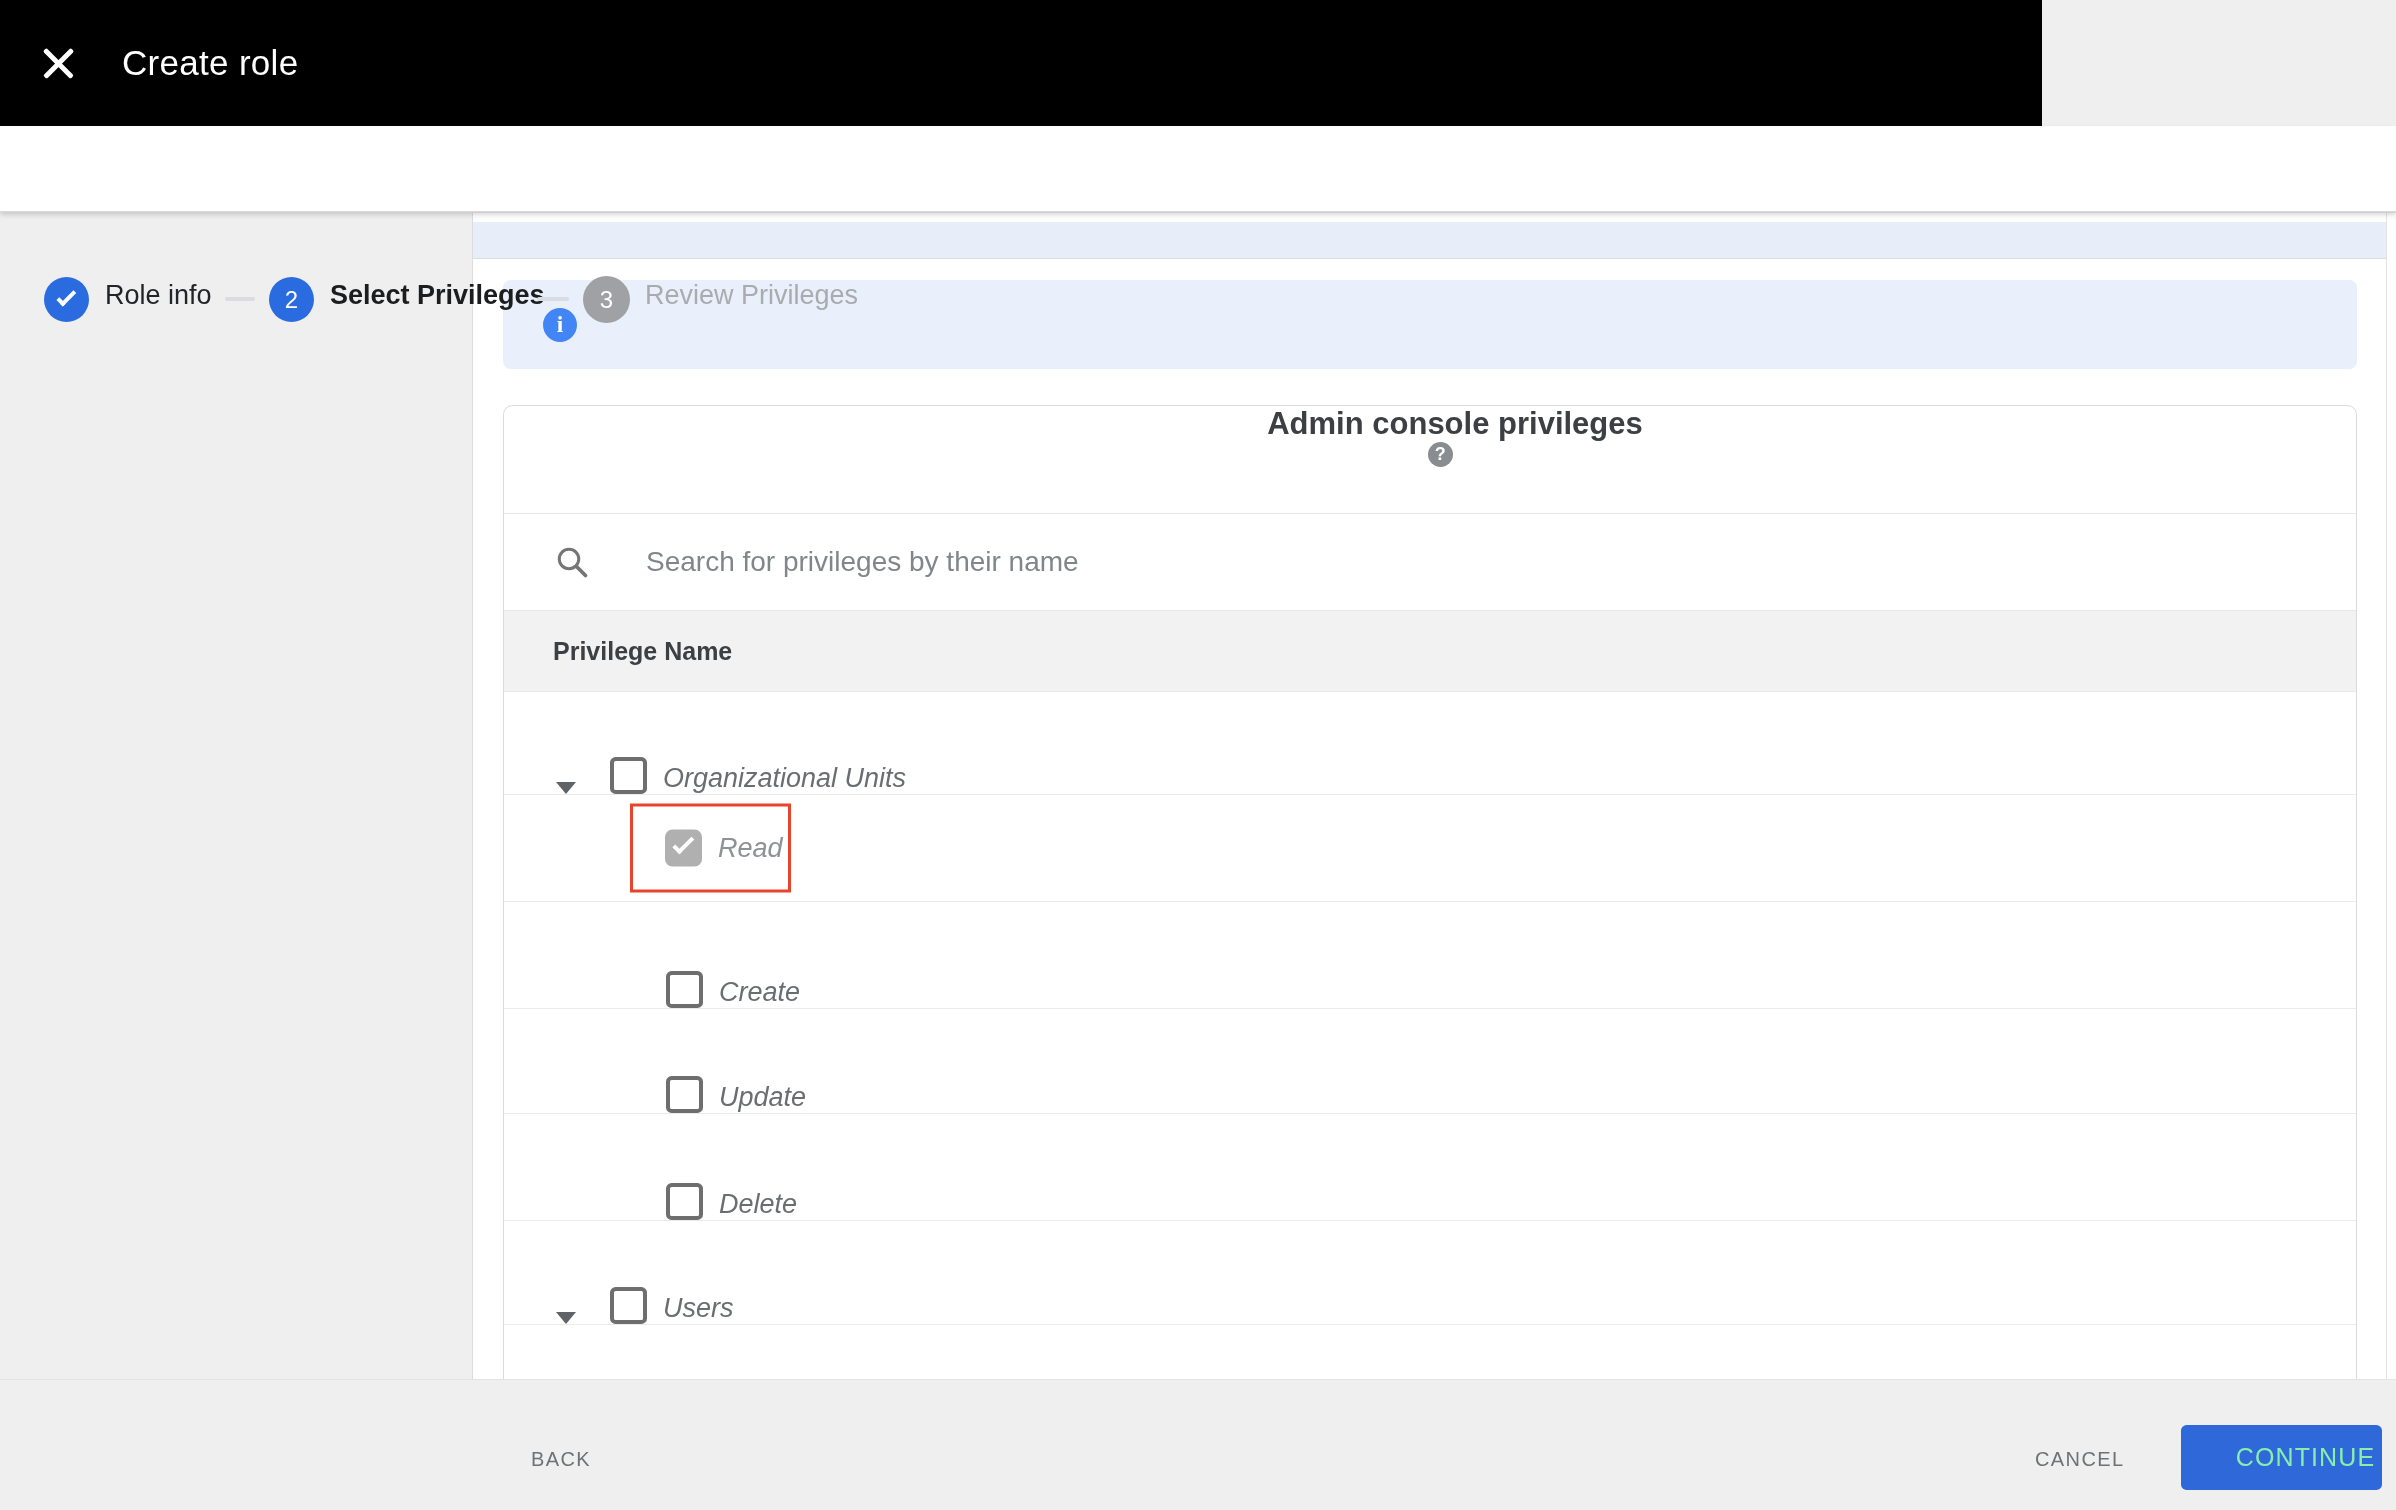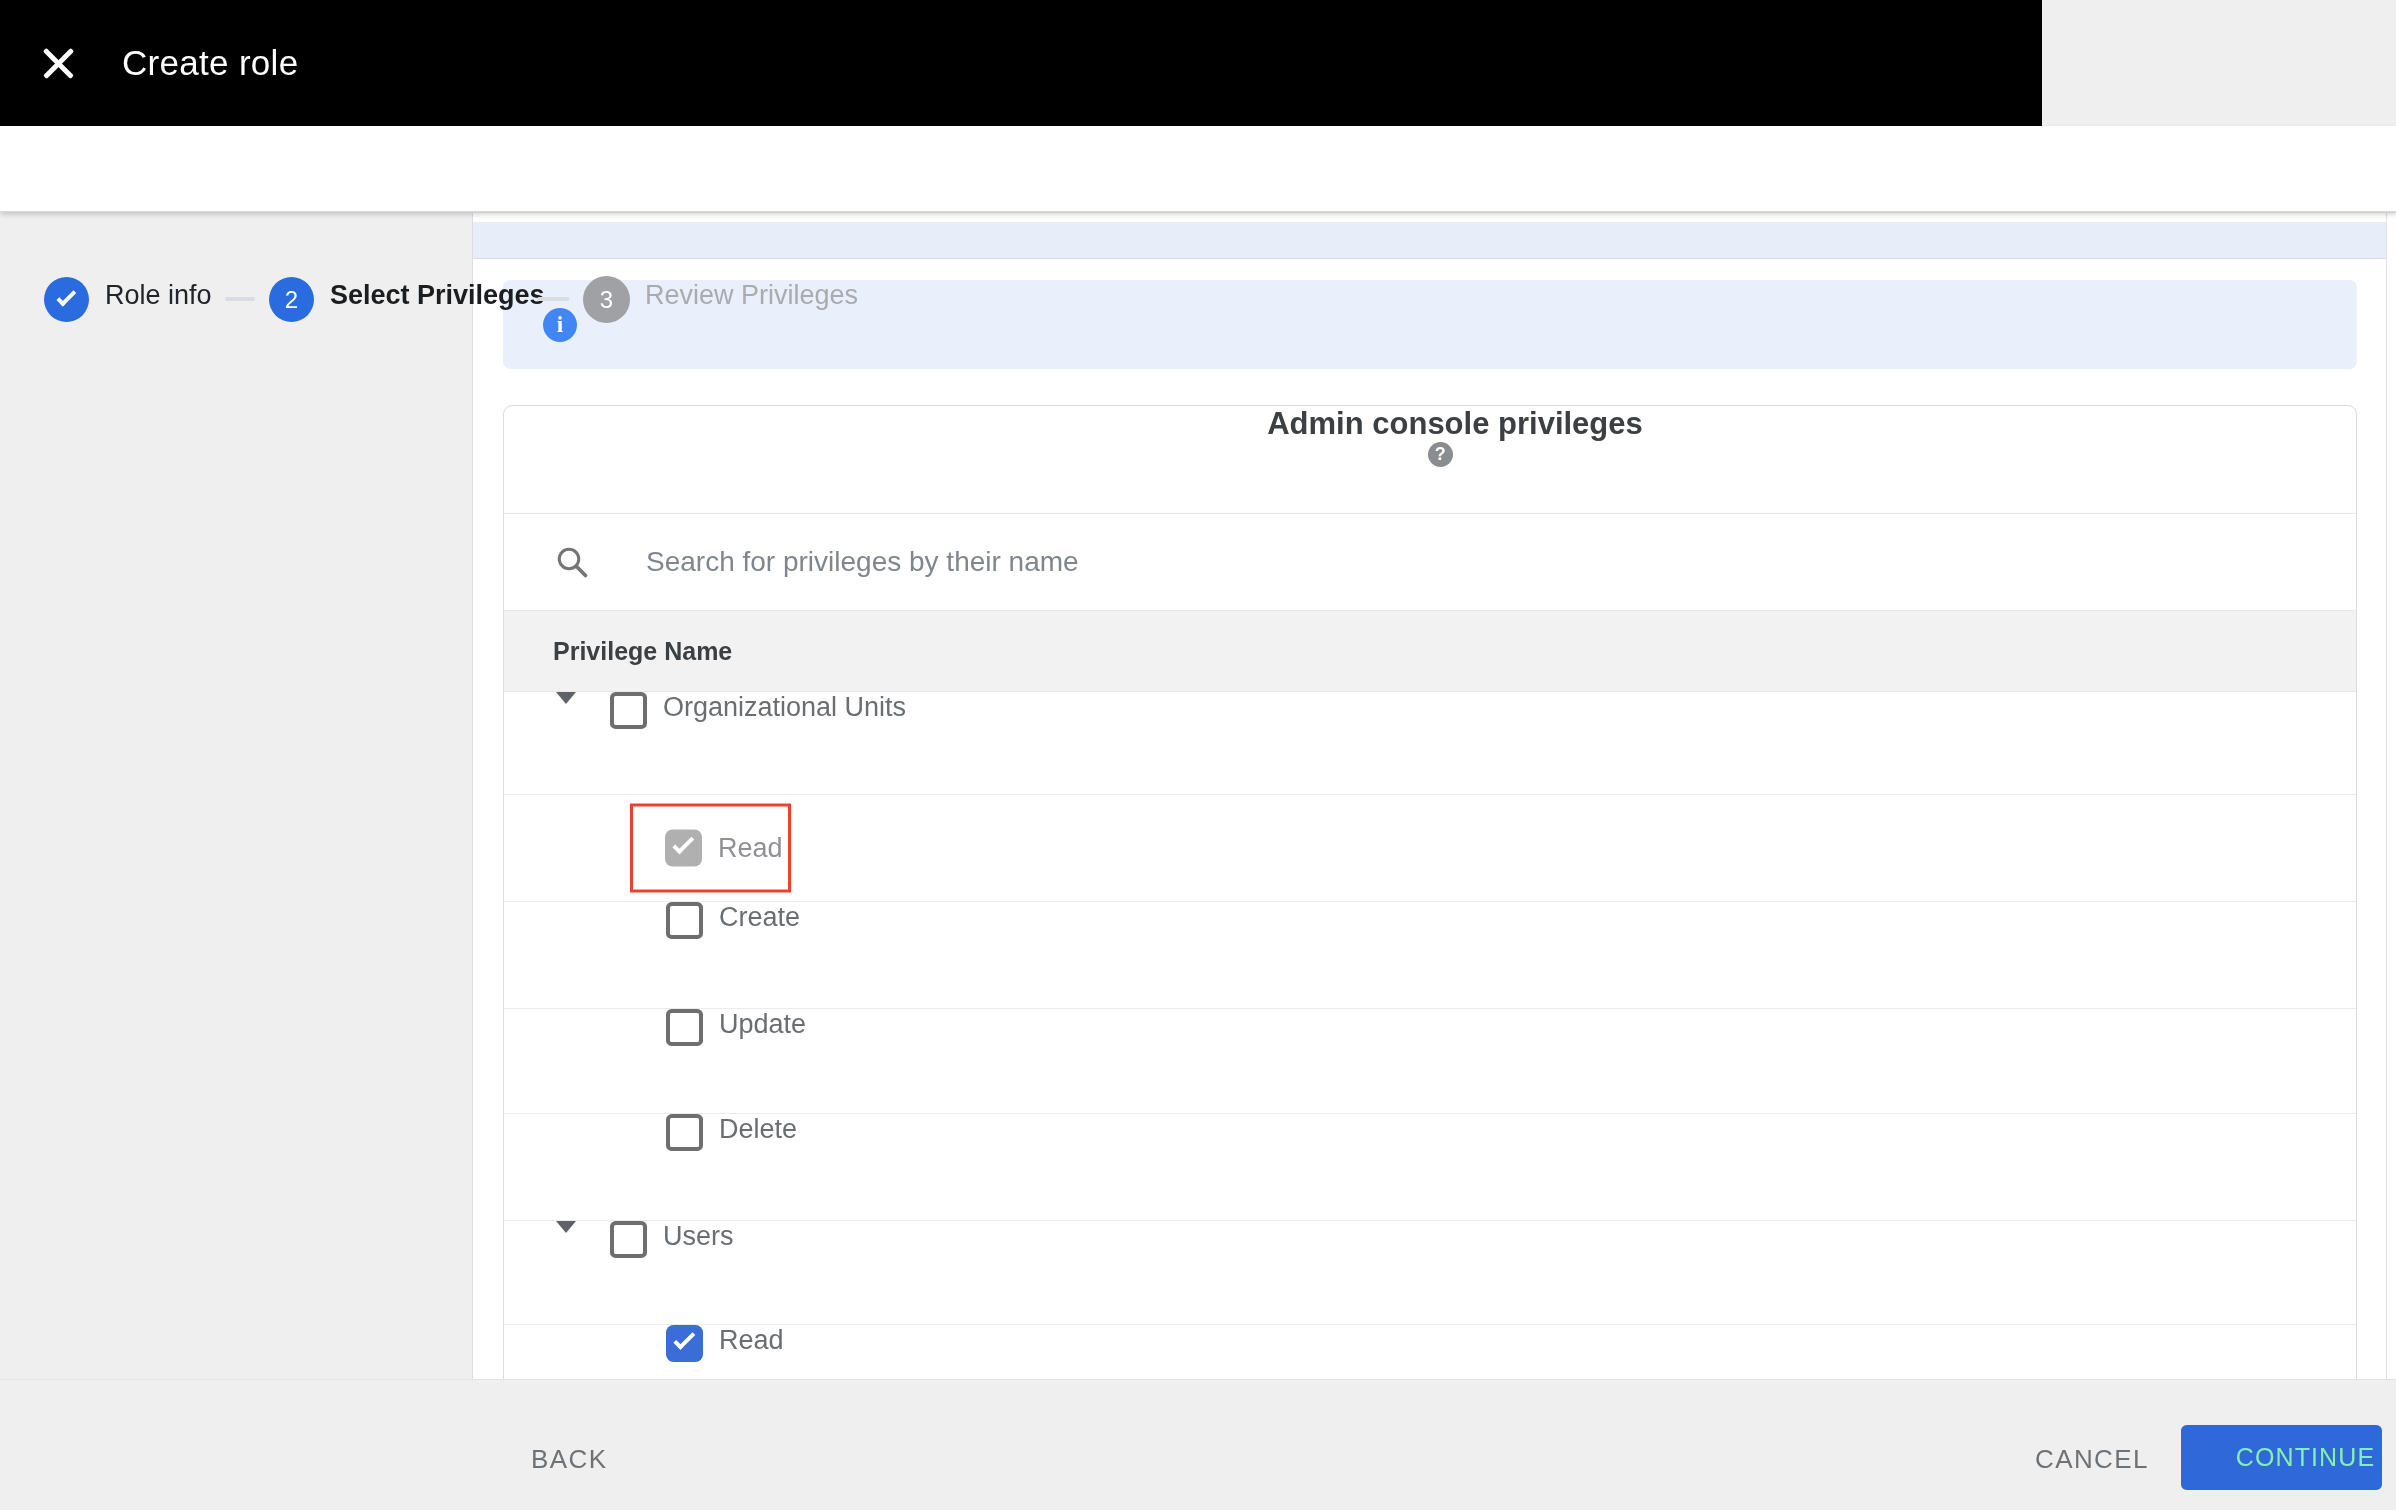--- a/index.html
+++ b/index.html
@@ -96,21 +96,21 @@
   }
   .search-row { height:97px; border-bottom:0.9px solid #E8E8E8; display:flex; align-items:center;gap:28px; }
   .search-icon { margin-left:50px; flex:0 0 auto; }
   .search-input {
     border:none; outline:none; margin-left:28px; flex:1; font-size:28px;
     font-family:"Liberation Sans", sans-serif; color:#3C4043; background:transparent;
   }
   .search-input::placeholder { color:#80868B; opacity:1; }
   .col-header-row { height:81px; background:#F2F2F3; border-bottom:0.9px solid #E8E8E8; display:flex; align-items:center; }
   .col-header { margin-left:49px; font-size:25px; font-weight:700; color:#3C4043; }
-  .prow { display:flex; align-items:flex-start; position:relative; border-bottom:0.9px solid #EBEBEB; }
+  .prow { display:flex; align-items:flex-end; position:relative; border-bottom:0.9px solid #EBEBEB;font-style:italic; }
   .row-group  { height:103px; }
   .row-child  { height:107px; }
   .row-users  { height:104px; }
   .row-partial{ height:107px; border-bottom:none; }
   .tri {
     width:0; height:0; margin-left:52px;
     border-left:10.3px solid transparent; border-right:10.3px solid transparent;
     border-top:12px solid #5F6368; cursor:pointer; flex:0 0 auto;
   }
   .cb { width:37px; height:37px; flex:0 0 auto; cursor:pointer; border-radius:5.6px; position:relative; }
@@ -131,21 +131,21 @@
     display:flex; align-items:center; padding-left:32px;
   }
   .hl-box .cb { margin-left:0; }
   
   .footer {
     position:absolute; left:0; top:1379px; width:2397px; height:131px;
     background:#EFEFEF; border-top:0.9px solid #E3E3E3; z-index:20;
   }
   .footer-btn-text {
     position:absolute; top:79px; transform:translateY(-50%);
-    font-size:26px; font-weight:500; letter-spacing:1.4px; color:#6E7275; cursor:pointer;
+    font-size:20px; font-weight:500; letter-spacing:1.4px; color:#6E7275; cursor:pointer;
   }
   .back-btn { left:531px; }
   .cancel-btn { left:2035px; }
   .continue-btn {
     position:absolute; left:2181px; top:45px; width:201px; height:65px;
     background:#2E68D9; border:none; border-radius:5.6px; color:#86efac;
     font-size:25px; font-weight:500; letter-spacing:1.1px; cursor:pointer;
     font-family:"Liberation Sans", sans-serif;
     padding-left:48px;
   }

